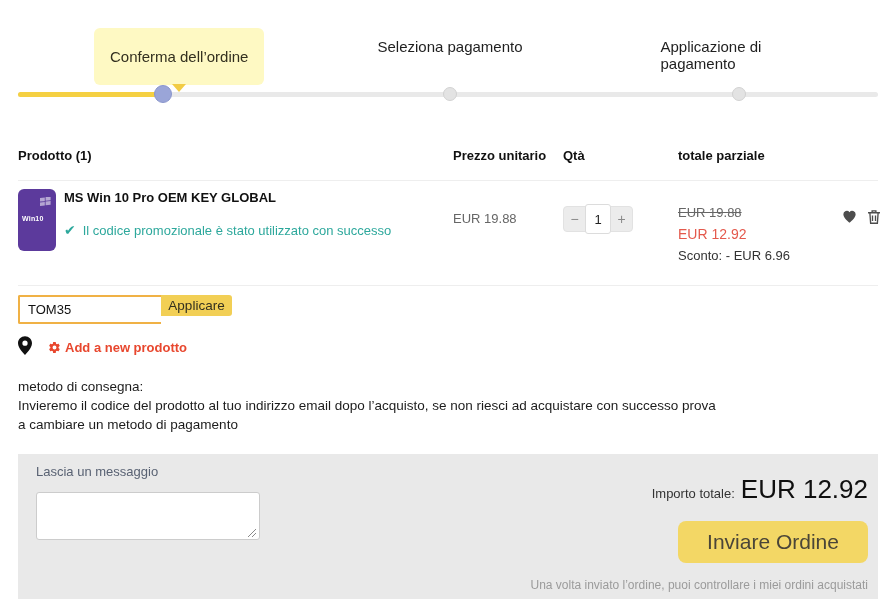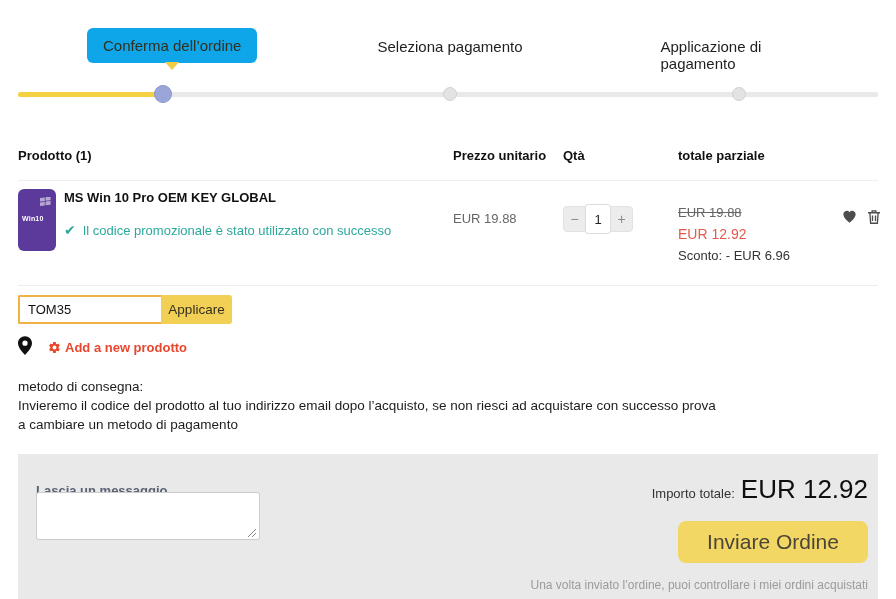--- a/index.html
+++ b/index.html
@@ -1,22 +1,22 @@
 <!DOCTYPE html>
 <html><head>
 <meta charset="utf-8">
 <style>
   * { margin:0; padding:0; box-sizing:border-box; }
   html,body { width:896px; height:599px; background:#fff; overflow:hidden;
     font-family:"Liberation Sans", sans-serif; color:#222; }
 
   
   .stepper { position:relative; height:105px; }
-  .step-tooltip { position:absolute; left:87px; top:28px; background:#0ea5e9;
-    border-radius:6px; padding:9px 16px; font-size:15px; color:#33301f; cursor:pointer; }
+  .step-tooltip { position:absolute; left:94px; top:28px; background:#fef9c3;
+    border-radius:6px; padding:20px 16px; font-size:15px; color:#33301f; cursor:pointer; }
   .step-tooltip::after { content:""; position:absolute; left:50%; bottom:-7px; margin-left:-7px;
     border-left:7px solid transparent; border-right:7px solid transparent; border-top:8px solid #f2cc45; }
   .step-label { position:absolute; top:38px; font-size:15px; color:#1f1f1f; transform:translateX(-50%); }
   .step2 { left:450px; }
   .step3 { left:739px; }
   .track { position:absolute; left:18px; top:92px; width:860px; height:5px;
     background:#e9e9e9; border-radius:3px; }
   .track-fill { position:absolute; left:0; top:0; height:5px; width:16.9%;
     background:#f5d042; border-radius:3px; }
   .dot { position:absolute; border-radius:50%; }
@@ -52,37 +52,37 @@
   .sub-disc { color:#e4594c; font-size:14px; margin-top:6px; }
   .sub-sconto { color:#333; margin-top:6px; }
   .icons-cell { margin-top:18px; display:flex; justify-content:flex-end; gap:6px; }
   .icon-btn { background:none; border:none; cursor:pointer; padding:0; height:20px; }
 
   
   .promo-row { margin:9px 18px 0 18px; display:flex; align-items:flex-start; }
   .promo-label { width:107px; font-size:12px; color:#777; line-height:15px; padding-top:5px; }
   .promo-input { width:143px; height:29px; border:2px solid #f0b145; border-right:none;
     border-radius:2px 0 0 2px; padding:10px 8px; font-size:13px; color:#111; font-family:inherit; outline:none; }
-  .promo-apply { width:71px; height:29px; background:#f2cf55; border:none; border-radius:0 3px 3px 0;
+  .promo-apply { width:71px; height:21px; background:#f2cf55; border:none; border-radius:0 3px 3px 0;
     font-size:13.5px; color:#33301f; cursor:pointer; font-family:inherit; }
 
   
   .addr-row { margin:12px 18px 0 18px; display:flex; align-items:center; }
   .addr-pin { width:30px; }
   .addr-title { font-size:13px; font-weight:bold; color:#111; width:134px; }
   .addr-add { display:flex; align-items:center; gap:4px; color:#e8472e; font-size:13px;
     font-weight:bold; cursor:pointer; background:none; border:none; font-family:inherit; }
 
   
   .delivery { margin:18px 18px 0 18px; font-size:13.5px; color:#1c1c1c; line-height:19px;
     font-stretch:condensed; max-width:705px; }
 
   
   .panel { position:relative; margin:20px 18px 0 18px; height:157px; background:#e9e9e9; }
-  .msg-label { position:absolute; left:18px; top:29px; font-size:13px; color:#596273;font-weight:bold; }
+  .msg-label { position:absolute; left:18px; top:10px; font-size:13px; color:#596273; }
   .msg-wrap { position:absolute; left:18px; top:38px; }
   .msg-area { width:224px; height:48px; border:1px solid #ccc; border-radius:3px; resize:none;
     font-family:inherit; font-size:13px; padding:4px 6px; }
   .resize-grip { position:absolute; right:3px; bottom:6px; pointer-events:none; }
   .total-line { position:absolute; right:10px; top:20px; display:flex; align-items:baseline; gap:6px; }
   .total-label { font-size:13px; color:#333; }
   .total-value { font-size:26px; color:#0f0f0f; }
   .submit-btn { position:absolute; right:10px; top:67px; width:190px; height:42px; background:#f3d765;
     border:none; border-radius:8px; font-size:21px; color:#4a4538; cursor:pointer; font-family:inherit;margin-left:48px; }
   .panel-note { position:absolute; right:10px; top:124px; font-size:12px; color:#9b9b9b; }

